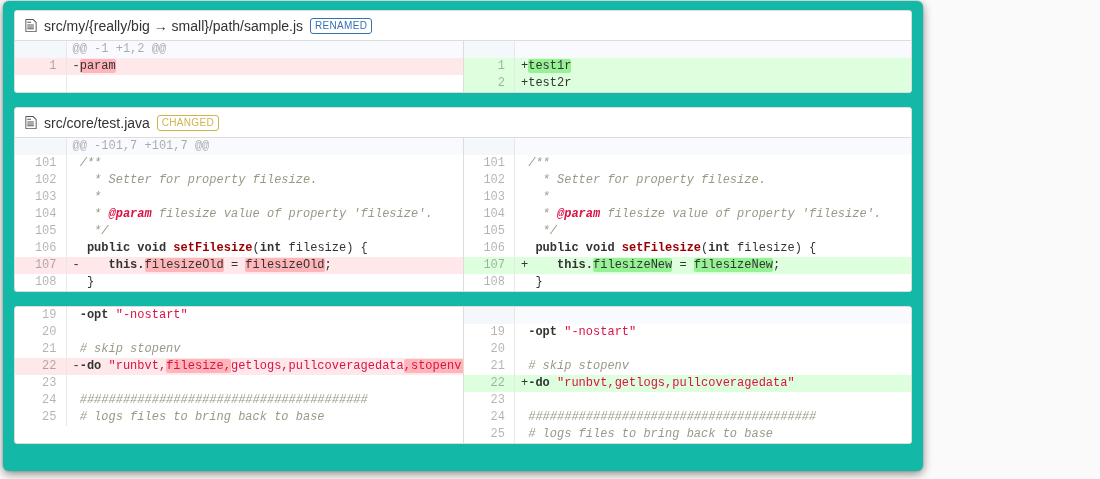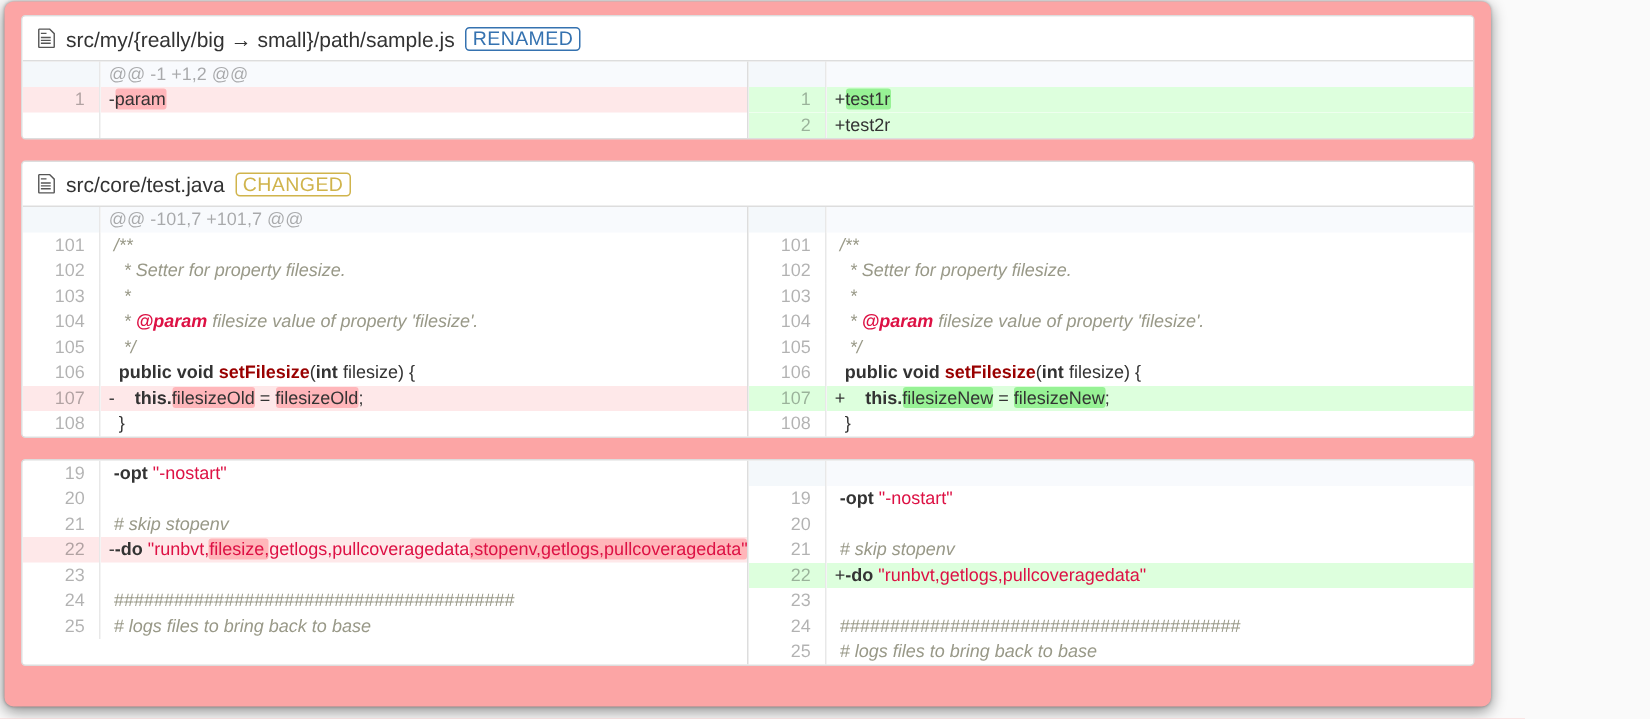--- a/index.html
+++ b/index.html
@@ -1,20 +1,20 @@
 <!DOCTYPE html>
 <html><head>
 <meta charset="utf-8">
 <style>
   html,body{margin:0;padding:0;background:#fafafa;}
   .window{
     position:relative;
-    width:991px;height:470px;
+    width:920px;height:470px;
     margin:1px 3px 8px 3px;
-    background:#fca5a5;
+    background:#14b8a6;
     border-radius:6px;
     box-shadow:0 3px 10px rgba(0,0,0,.45), 0 0 2px rgba(0,0,0,.25);
     padding:9px 11px;
     box-sizing:border-box;
     overflow:hidden;
     font-family:"Liberation Sans", sans-serif;
     color:#333;
   }
   .file{
     border:1px solid #ddd;
@@ -34,37 +34,37 @@
     overflow:hidden;
   }
   .ficon{display:inline-flex;margin-right:7px;flex:0 0 auto;}
   .fname{
     font-size:14px;
     color:#333;
     white-space:nowrap;
   }
   .badge{
     margin-left:7px;
-    font-size:13px;
+    font-size:10px;
     line-height:12px;
     padding:1px 4px;
     border:1px solid;
     border-radius:3px;
     background:#fff;
     flex:0 0 auto;
     letter-spacing:.3px;
   }
   .diff-body{display:flex;width:100%;}
   .side{flex:1 1 50%;min-width:0;overflow:hidden;}
   .side-right{border-left:1px solid #ddd;}
   table.diff{
     width:100%;
     border-collapse:collapse;
     table-layout:fixed;
-    font-family:Liberation Sans, sans-serif;
+    font-family:Liberation Mono, monospace;
     font-size:12px;
     line-height:17px;
   }
   col.cg{width:51px;}
   td{padding:0;height:17px;overflow:hidden;vertical-align:top;}
   td.gutter{
     text-align:right;
     padding-right:9px;
     color:rgba(0,0,0,.3);
     border-right:1px solid rgba(0,0,0,.09);

